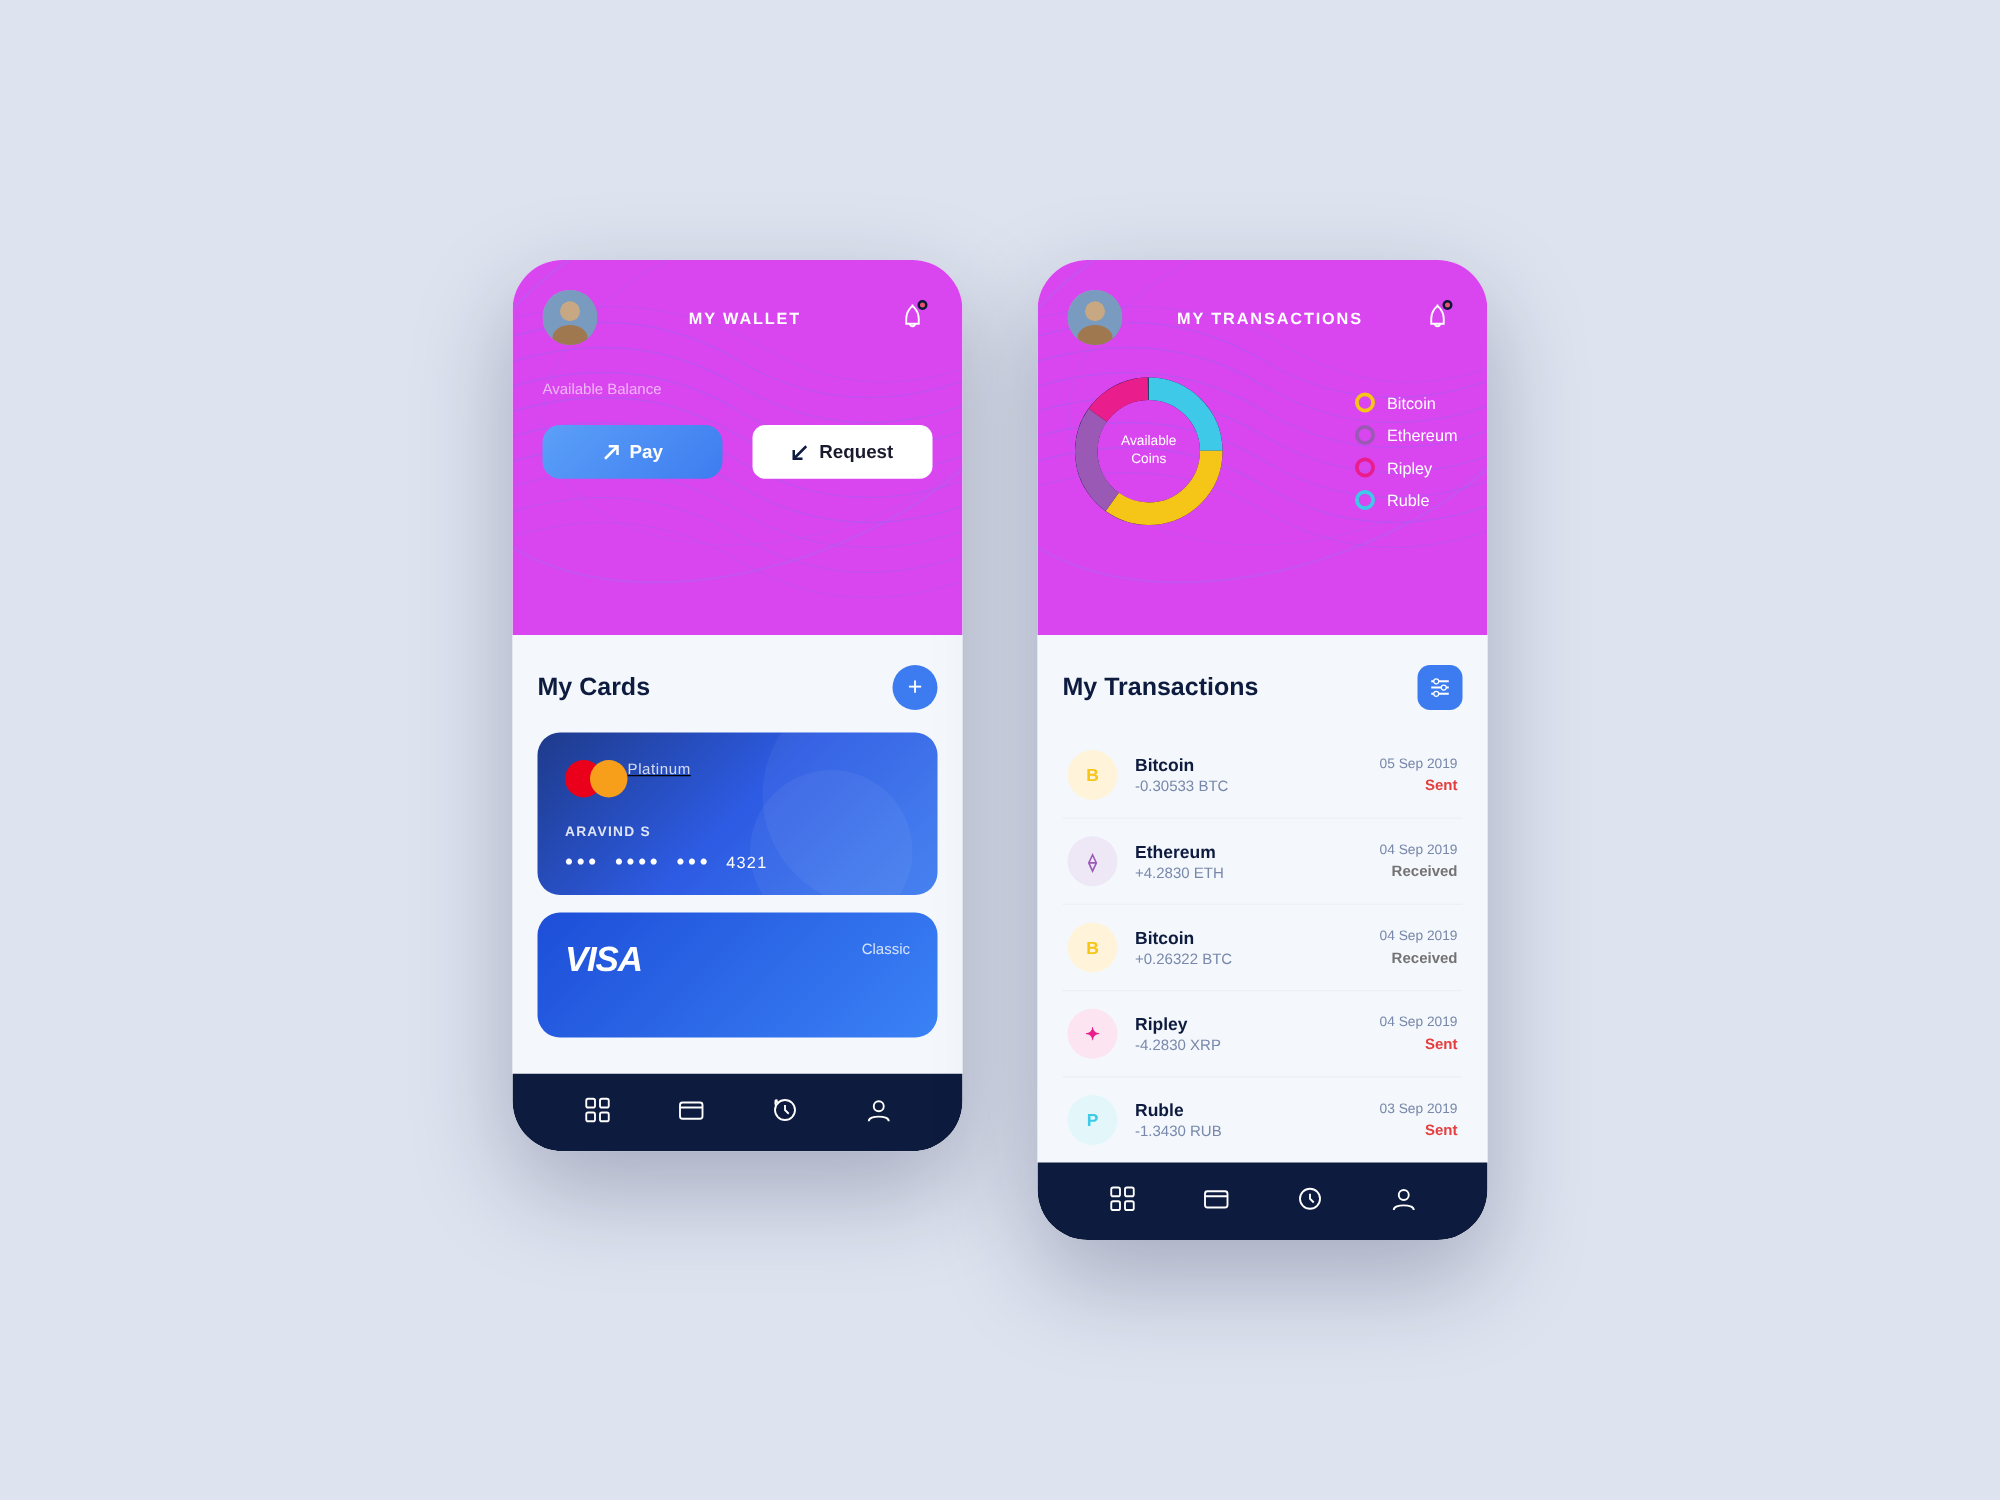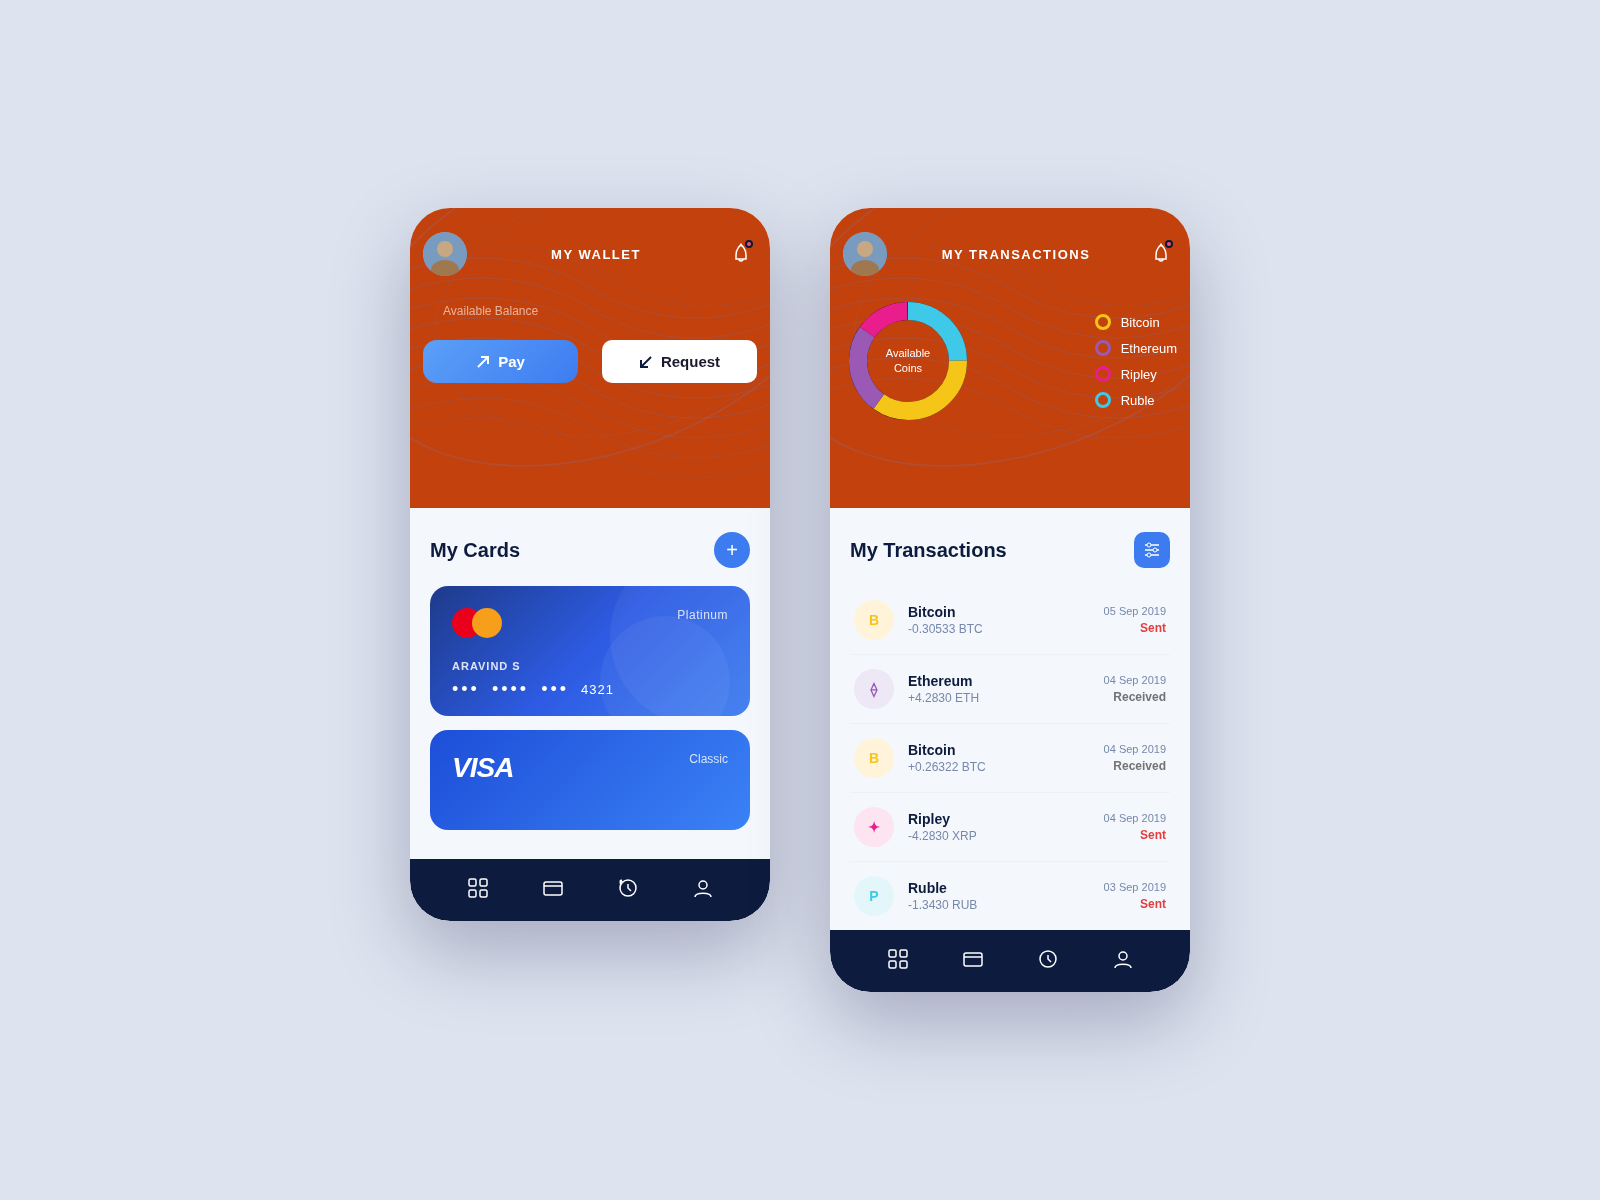--- a/index.html
+++ b/index.html
@@ -25,22 +25,22 @@
       border-radius: 40px;
       overflow: hidden;
       box-shadow: 0 30px 80px rgba(0,0,50,0.25);
       background: #fff;
       display: flex;
       flex-direction: column;
     }
 
     
     .phone-top {
-      background: #c2410c;
-      padding: 24px 13px 30px;
+      background: #d946ef;
+      padding: 24px 24px 30px;
       position: relative;
       overflow: hidden;
       min-height: 300px;
     }
     .phone-top::before {
       content: '';
       position: absolute;
       top: -60px; left: -60px;
       width: 500px; height: 300px;
       border-radius: 50%;
@@ -116,21 +116,20 @@
     
     .balance-section {
       margin-top: 28px;
       position: relative;
       z-index: 2;
     }
     .balance-label {
       font-size: 12px;
       color: rgba(255,255,255,0.6);
       margin-bottom: 6px;
-      margin-left: 20px;
     }
     .balance-amount {
       font-size: 34px;
       font-weight: 700;
       color: #fff;
       letter-spacing: 1px;
     }
     .balance-buttons {
       display: flex;
       gap: 24px;
@@ -212,21 +211,22 @@
       content: '';
       position: absolute;
       right: 20px; bottom: -30px;
       width: 130px; height: 130px;
       background: rgba(255,255,255,0.05);
       border-radius: 50%;
     }
     .card-top {
       display: flex;
       align-items: flex-start;
-      justify-content: space-between;
+      justify-content: flex-start;
+      text-decoration: underline;
     }
     .mastercard-logo {
       display: flex;
     }
     .mc-circle1 {
       width: 30px; height: 30px;
       background: #eb001b;
       border-radius: 50%;
       margin-right: -10px;
     }

